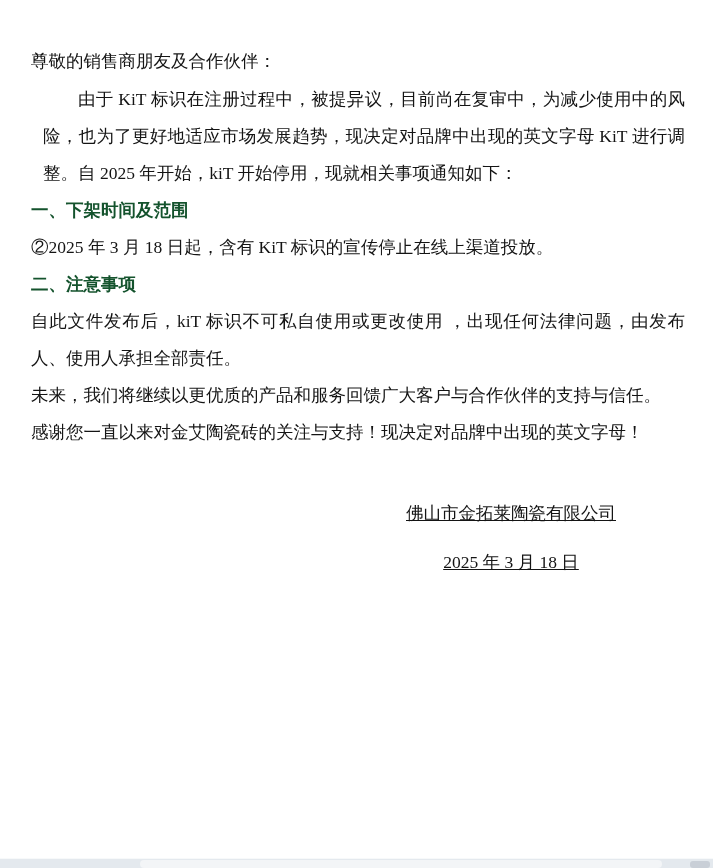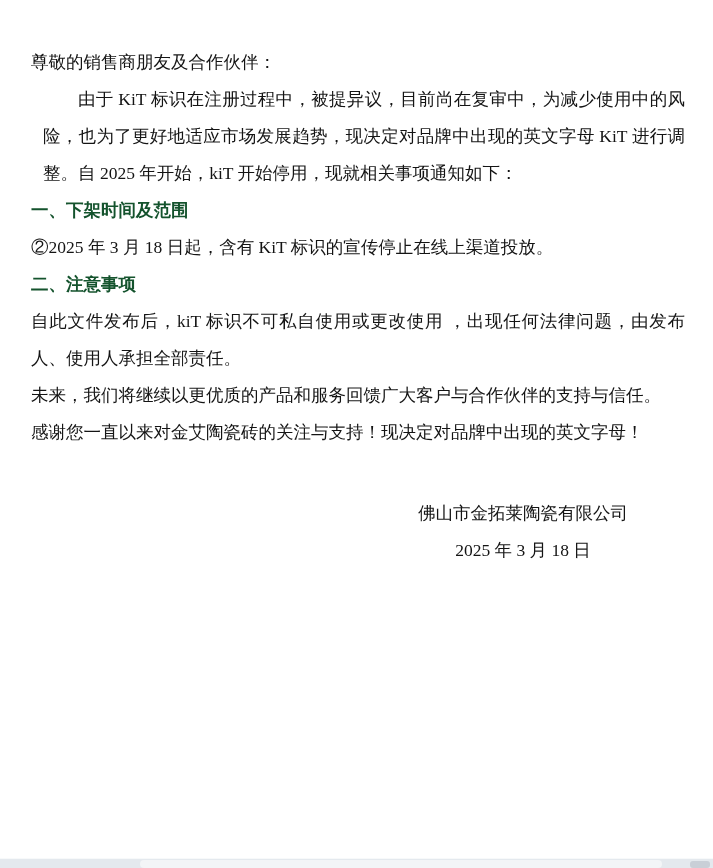--- a/index.html
+++ b/index.html
@@ -28,20 +28,21 @@
     font-family: "Liberation Sans", "DejaVu Sans", sans-serif;
     font-size: 24px;
     line-height: 34px;
     font-weight: 700;
     text-align: center;
     color: #0d0d0d;
     letter-spacing: 1px;
   }
   .salutation {
     margin: 0;
+    font-family: Liberation Mono, monospace;
   }
   .para {
     margin: 0;
     text-align: justify;
   }
   .para.indent {
     text-indent: 2em;
     margin-left: 12px;
   }
   .sec-heading {
@@ -51,22 +52,23 @@
     font-size: 17.5px;
     color: #14532d;
   }
   .signature {
     margin: 44px 57px 0 auto;
     width: -moz-fit-content;
     width: fit-content;
     text-align: center;
   }
   .signature p {
-    margin: 0;
+    margin: 12px;
     line-height: 37px;
+    text-decoration: underline;
   }
   .hscrollbar {
     position: absolute;
     left: 0;
     bottom: 0;
     width: 713px;
     height: 10px;
     background: #e4e9ee;
     border-top: 1px solid #f7f9fa;
     box-sizing: border-box;

